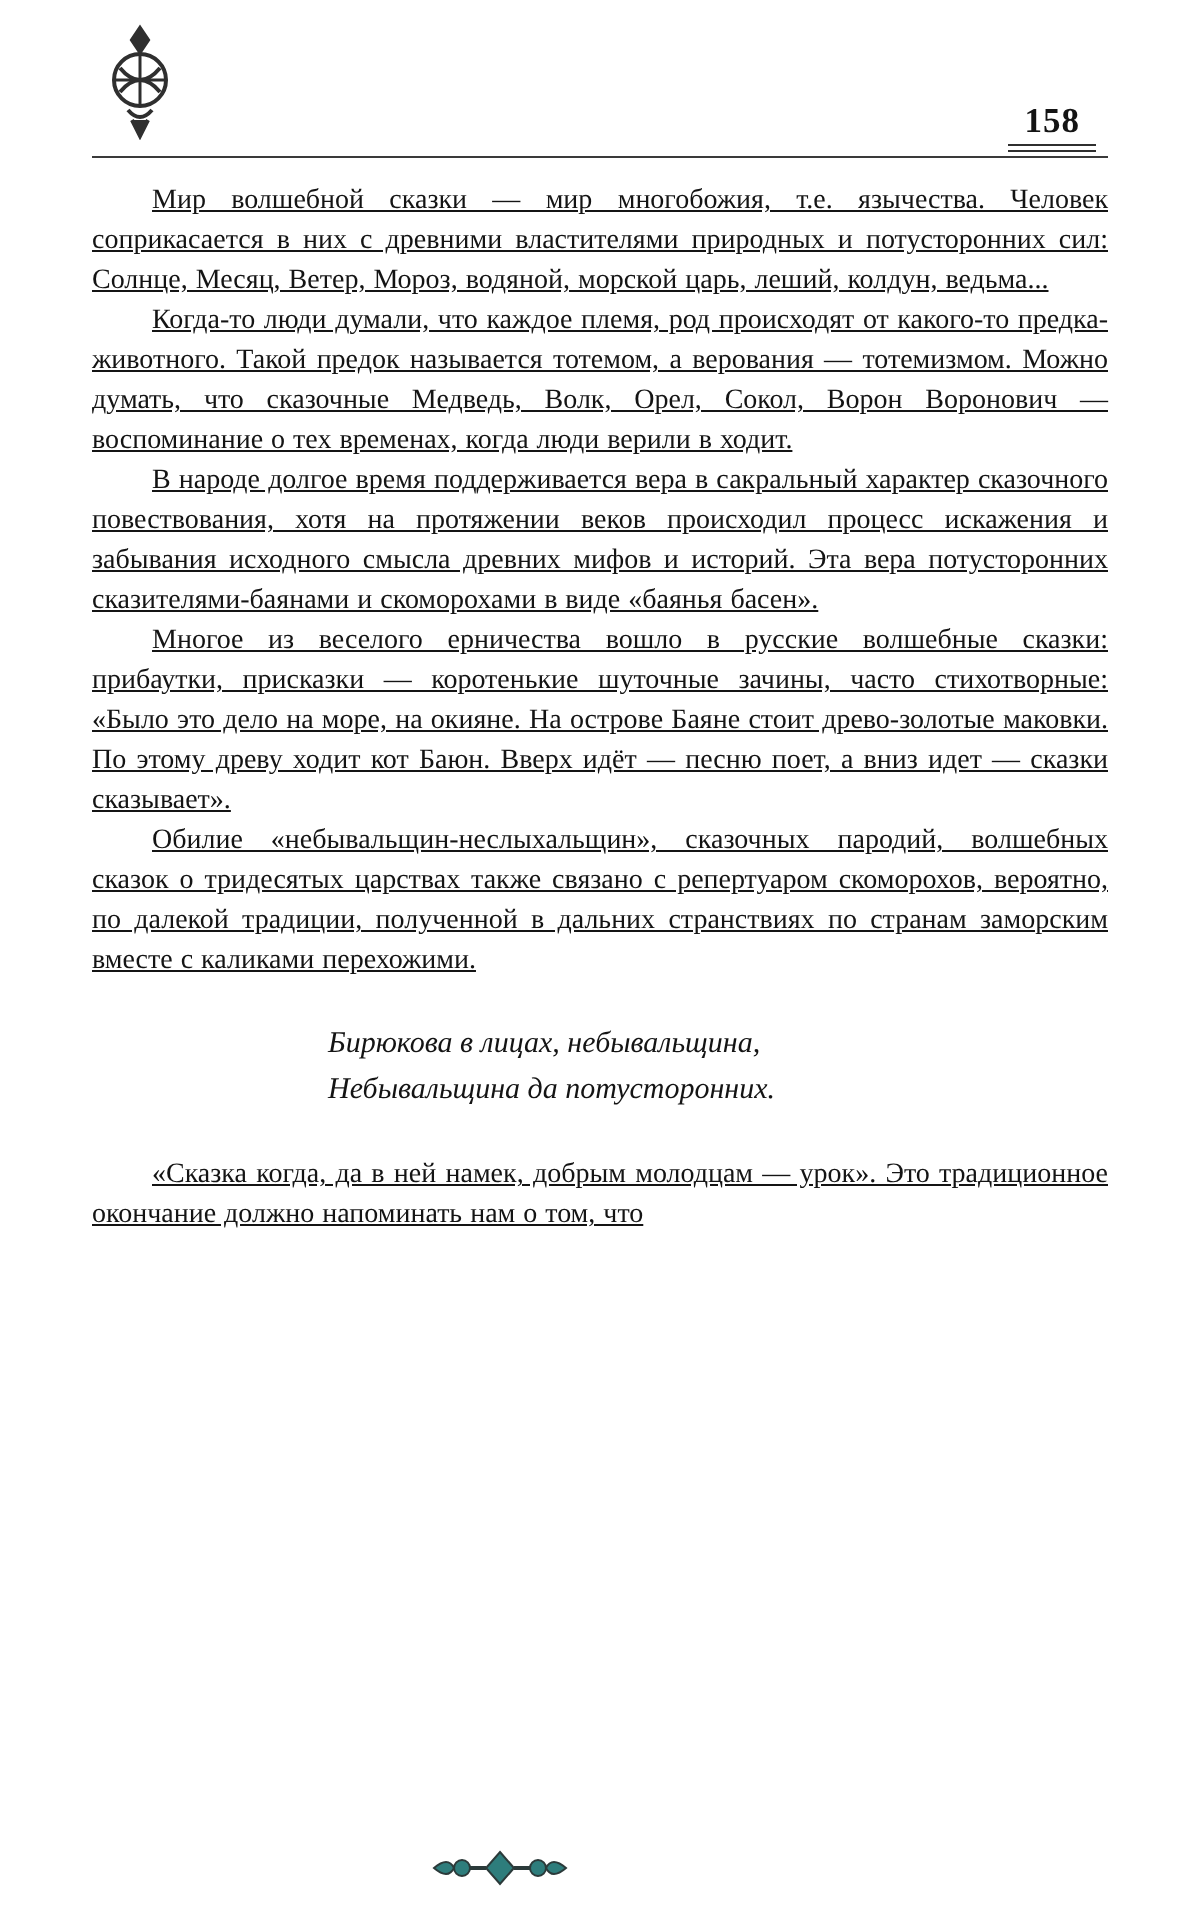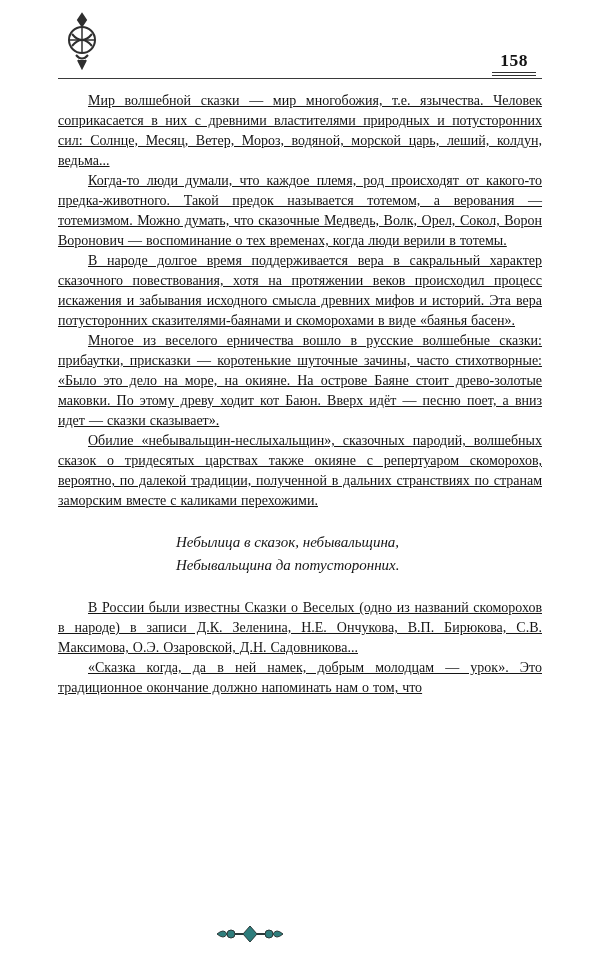--- a/index.html
+++ b/index.html
@@ -9,21 +9,21 @@
   }
   body {
     width: 600px;
     height: 954px;
     overflow: hidden;
     font-family: "Liberation Serif", serif;
     color: #141414;
     position: relative;
   }
   .page {
-    padding: 0 58px;
+    padding: 0 46px;
     box-sizing: border-box;
     width: 600px;
     height: 954px;
     position: relative;
   }
   
   .header {
     height: 78px;
     border-bottom: 1.5px solid #3a3a3a;
     display: flex;
@@ -97,31 +97,30 @@
           <path d="M14 43 Q20 50 26 43"></path>
           <path d="M16 48 L20 56 L24 48" fill="#2f2f2f"></path>
         </g>
       </svg>
     </span>
     <span class="page-number">158</span>
   </div>
 
   <div class="content">
     <p>Мир волшебной сказки — мир многобожия, т.е. язычества. Человек соприкасается в них с древними властителями природных и потусторонних сил: Солнце, Месяц, Ветер, Мороз, водяной, морской царь, леший, колдун, ведьма...</p>
-    <p>Когда-то люди думали, что каждое племя, род происходят от какого-то предка-животного. Такой предок называется тотемом, а верования — тотемизмом. Можно думать, что сказочные Медведь, Волк, Орел, Сокол, Ворон Воронович — воспоминание о тех временах, когда люди верили в тотемы.</p>
+    <p>Когда-то люди думали, что каждое племя, род происходят от какого-то предка-животного. Такой предок называется тотемом, а верования — тотемизмом. Можно думать, что сказочные Медведь, Волк, Орел, Сокол, Ворон Воронович — воспоминание о тех временах, когда люди верили в ходит.</p>
     <p>В народе долгое время поддерживается вера в сакральный характер сказочного повествования, хотя на протяжении веков происходил процесс искажения и забывания исходного смысла древних мифов и историй. Эта вера потусторонних сказителями-баянами и скоморохами в виде «баянья басен».</p>
     <p>Многое из веселого ерничества вошло в русские волшебные сказки: прибаутки, присказки — коротенькие шуточные зачины, часто стихотворные: «Было это дело на море, на окияне. На острове Баяне стоит древо-золотые маковки. По этому древу ходит кот Баюн. Вверх идёт — песню поет, а вниз идет — сказки сказывает».</p>
-    <p>Обилие «небывальщин-неслыхальщин», сказочных пародий, волшебных сказок о тридесятых царствах также окияне с репертуаром скоморохов, вероятно, по далекой традиции, полученной в дальних странствиях по странам заморским вместе с каликами перехожими.</p>
+    <p>Обилие «небывальщин-неслыхальщин», сказочных пародий, волшебных сказок о тридесятых царствах также связано с репертуаром скоморохов, вероятно, по далекой традиции, полученной в дальних странствиях по странам заморским вместе с каликами перехожими.</p>
 
     <div class="verse">
-      <div>Небылица в сказок, небывальщина,</div>
+      <div>Бирюкова в лицах, небывальщина,</div>
       <div>Небывальщина да потусторонних.</div>
     </div>
 
-    <p>В России были известны Сказки о Веселых (одно из названий скоморохов в народе) в записи Д.К. Зеленина, Н.Е. Ончукова, В.П. Бирюкова, С.В. Максимова, О.Э. Озаровской, Д.Н. Садовникова...</p>
     <p>«Сказка когда, да в ней намек, добрым молодцам — урок». Это традиционное окончание должно напоминать нам о том, что</p>
   </div>
 
   <span class="footer-ornament">
     <svg width="70" height="20" viewBox="0 0 70 20" xmlns="http://www.w3.org/2000/svg">
       <g stroke="#2b3a3a" stroke-width="1" fill="#2e7d7c">
         <path d="M35 2 L42 10 L35 18 L28 10 Z"></path>
         <circle cx="16" cy="10" r="4"></circle>
         <circle cx="54" cy="10" r="4"></circle>
         <path d="M2 10 Q9 4 12 10 Q9 16 2 10 Z"></path>

